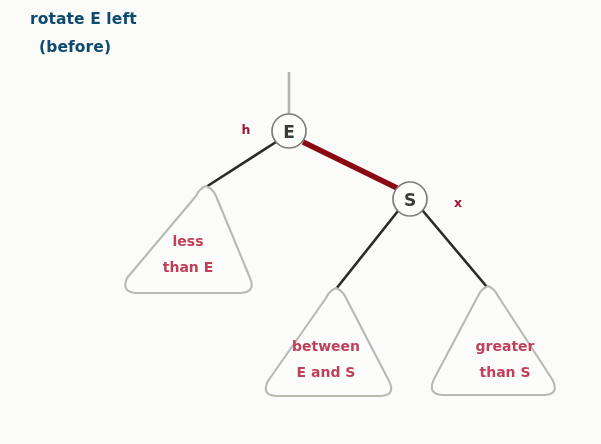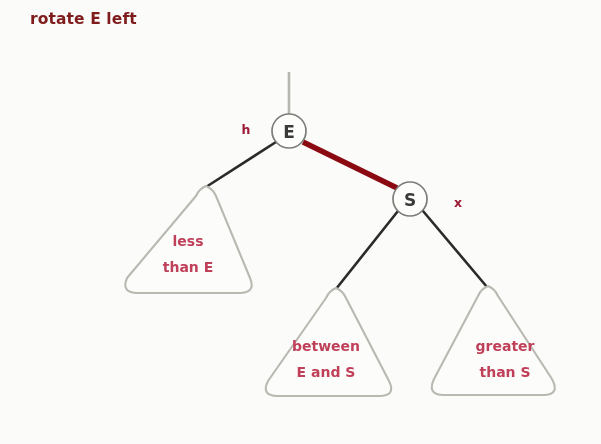--- a/index.html
+++ b/index.html
@@ -23,21 +23,21 @@
     width: 601px;
     height: 444px;
   }
   .caption-block {
     position: absolute;
     left: 0;
     top: 12px;
     width: 260px;
   }
   .caption-line {
-    color: #7f1d1d;
+    color: #0c4a6e;
     font-weight: bold;
     font-size: 15.5px;
     letter-spacing: 0.1px;
     line-height: 1.0;
     white-space: nowrap;
   }
   .caption-line.title-1 { margin-left: 30px; margin-bottom: 12px; }
   .caption-line.title-2 { margin-left: 39px; }
 
   .node-label {
@@ -94,20 +94,21 @@
     stroke-linejoin: round;
   }
 </style>
 </head>
 <body>
 
 <div id="stage">
 
   <div class="caption-block">
     <div class="caption-line title-1">rotate E left</div>
+    <div class="caption-line title-2">(before)</div>
   </div>
 
   <svg id="diagram-svg" viewBox="0 0 601 444">
 
     <line class="edge-stub" x1="289" y1="72" x2="289" y2="114"></line>
 
     <line class="edge-normal" x1="276" y1="142" x2="206" y2="187"></line>
 
     <line class="edge-normal" x1="398" y1="211" x2="336" y2="289"></line>
 

